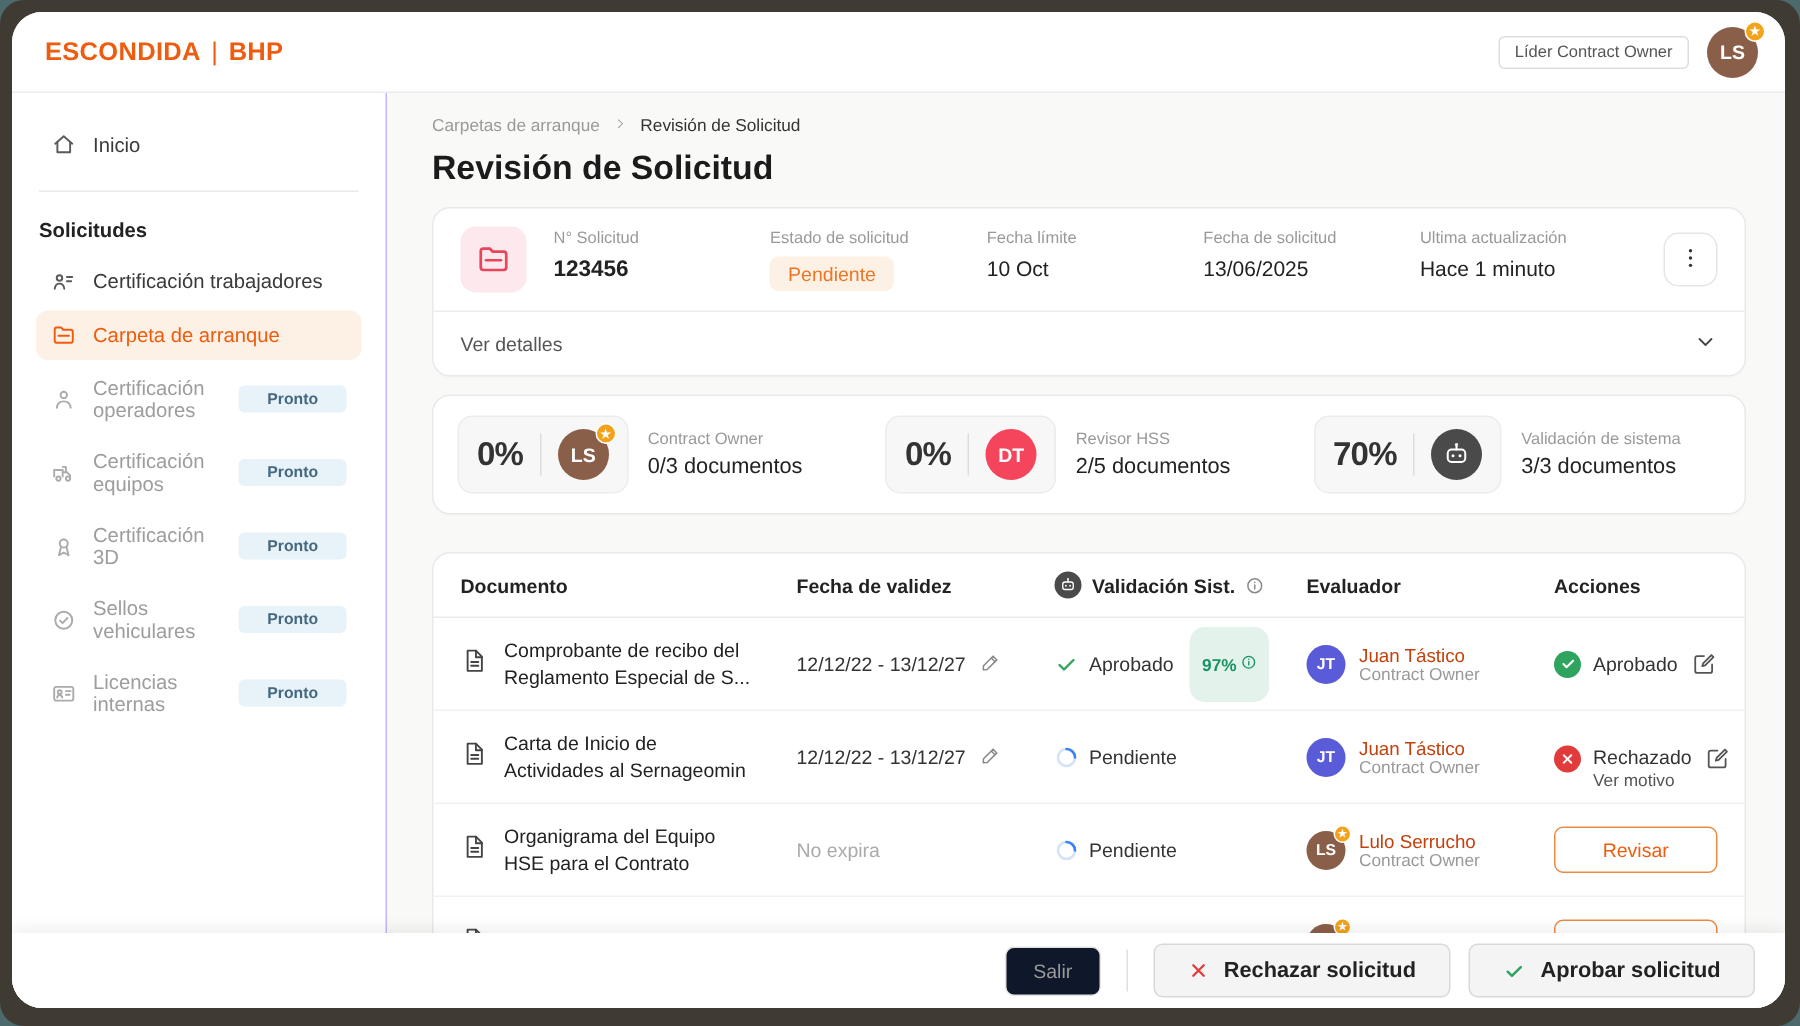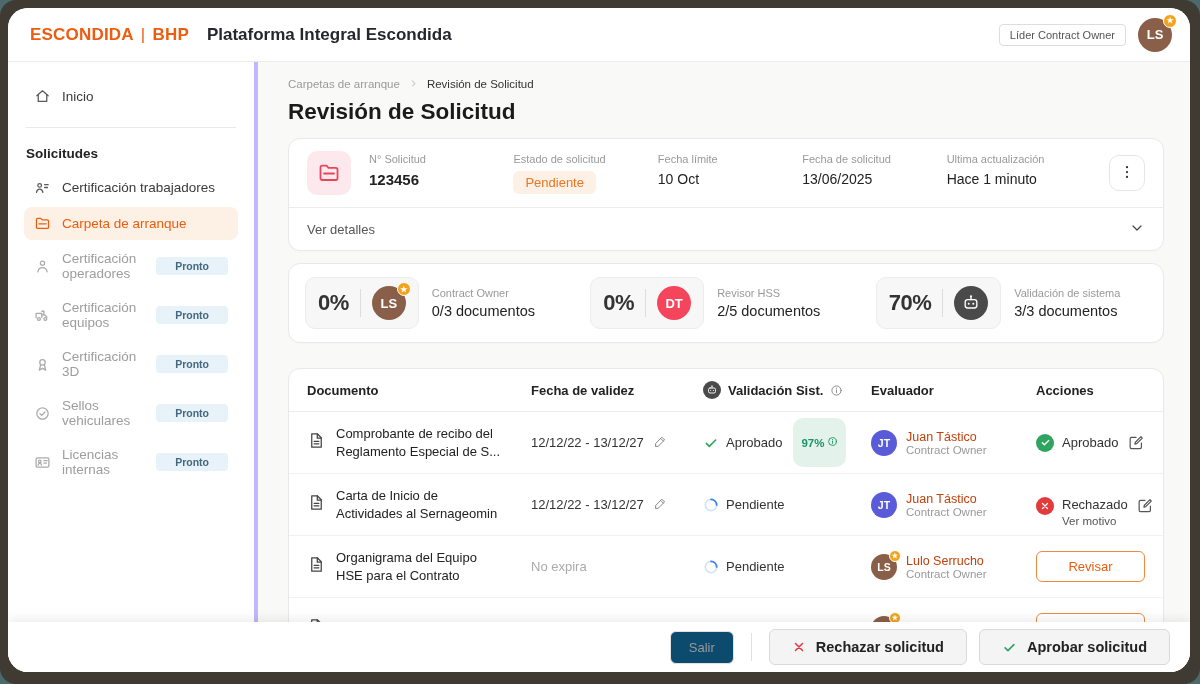--- a/index.html
+++ b/index.html
@@ -18,21 +18,21 @@
   .role-badge { border:1px solid #ddd; border-radius:4px; padding:4px 10px; font-size:11px; color:#555; background:#fff; }
 
   .avatar { border-radius:50%; color:#fff; font-weight:bold; display:inline-flex; align-items:center; justify-content:center; position:relative; flex:0 0 auto; }
   .avatar.md { width:34px; height:34px; font-size:13px; }
   .avatar.sm { width:26px; height:26px; font-size:10.5px; }
   .star-badge { position:absolute; top:-4px; right:-5px; width:14px; height:14px; border-radius:50%; background:#f2a31b; color:#fff; font-size:8px; display:flex; align-items:center; justify-content:center; border:1px solid #fff; }
   .avatar.sm .star-badge { width:12px; height:12px; font-size:7px; top:-4px; right:-4px; }
 
   
   .body-row { flex:1; display:flex; min-height:0; }
-  .sidebar { width:250px; flex:0 0 250px; background:#fff; border-right:4px solid #c4b5fd; padding:18px 16px; }
+  .sidebar { width:250px; flex:0 0 250px; background:#fff; border-right:1px solid #c4b5fd; padding:18px 16px; }
   .side-item { display:flex; align-items:center; gap:11px; padding:8px 10px; border-radius:8px; font-size:13.5px; color:#3a3a3a; margin-bottom:3px; cursor:pointer; }
   .side-item .icon { display:inline-flex; color:#5a5a5a; }
   .side-item.active { background:#fdf0e4; color:#ed5c0f; }
   .side-item.active .icon { color:#ed5c0f; }
   .side-item.soon { color:#9d9d9d; cursor:default; }
   .side-item.soon .icon { color:#ababab; }
   .side-divider { height:1px; background:#e9e9e9; margin:14px 2px 18px; }
   .side-section { font-size:13.5px; font-weight:bold; color:#222; margin:0 0 10px 2px; }
   .soon-badge { margin-left:auto; background:#e7f2f9; color:#45687f; font-size:10.5px; padding:3px 19px; border-radius:4px; font-weight:bold; }
 
@@ -91,40 +91,39 @@
   .cell-actions.top { align-items:flex-start; padding-top:15px; }
   .status-dot { width:18px; height:18px; border-radius:50%; display:inline-flex; align-items:center; justify-content:center; color:#fff; flex:0 0 auto; }
   .dot-green { background:#2fa45f; }
   .dot-red { background:#e23b3b; }
   .ver-motivo { font-size:11.5px; color:#555; margin-top:3px; cursor:pointer; }
   .edit-note { margin-left:auto; color:#555; cursor:pointer; display:inline-flex; }
   .revisar-btn { width:100%; max-width:112px; height:31px; border:1px solid #eb8a43; border-radius:6px; background:#fff; color:#ed5c0f; font-size:13px; font-family:inherit; cursor:pointer; }
 
   
   .footer { position:absolute; left:0; right:0; bottom:0; height:50px; background:#fff; box-shadow:0 -3px 10px rgba(0,0,0,.08); display:flex; align-items:center; justify-content:flex-end; gap:12px; padding:0 20px; z-index:10; }
-  .btn-salir { padding:8px 18px; border:1px solid #e2e2e2; border-radius:6px; background:#0c4a6e; color:#999; font-size:13px; font-family:inherit; cursor:pointer; }
+  .btn-salir { padding:8px 18px; border:1px solid #e2e2e2; border-radius:6px; background:#0f172a; color:#999; font-size:13px; font-family:inherit; cursor:pointer; }
   .footer-sep { width:1px; height:28px; background:#e0e0e0; margin:0 5px; }
   .btn-big { display:flex; align-items:center; gap:10px; background:#f4f4f4; border:1px solid #d9d9d9; border-radius:6px; padding:9px 22px; font-weight:bold; font-size:14.5px; color:#222; font-family:inherit; cursor:pointer; }
   .x-red { color:#e23b3b; display:inline-flex; }
   .chk-grn { color:#2fa45f; display:inline-flex; }
 </style>
 </head>
 <body>
 
 <div class="stage">
   <div class="frame">
     <div class="window">
 
       <header class="topbar">
         <div class="logo">
           <span class="logo-esc">ESCONDIDA</span>
           <span class="logo-sep">|</span>
           <span class="logo-bhp">BHP</span>
         </div>
-        <div class="app-title">Plataforma Integral Escondida</div>
         <div class="topbar-right">
           <span class="role-badge">Líder Contract Owner</span>
           <span class="avatar md" id="header-avatar" style="background: rgb(138, 95, 73);">
             <span>LS</span>
             <span class="star-badge">★</span>
           </span>
         </div>
       </header>
 
       <div class="body-row">

